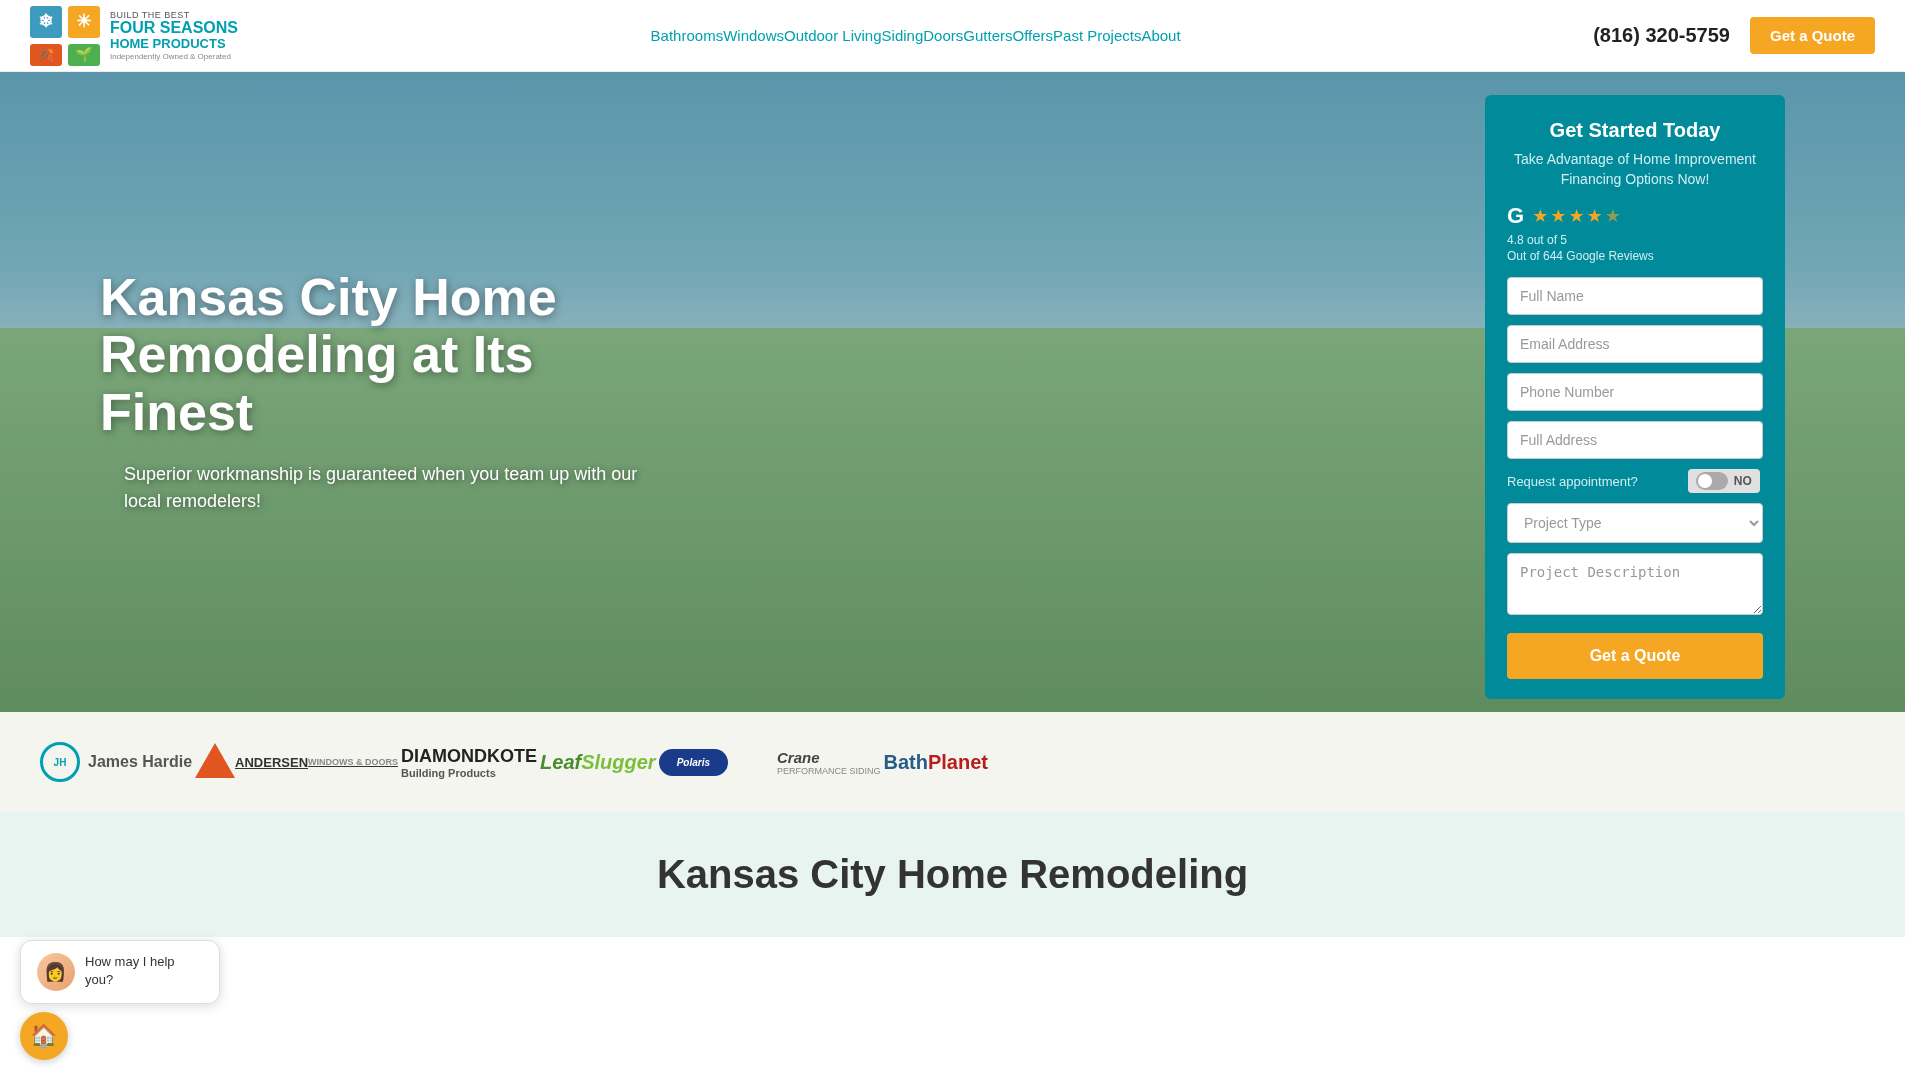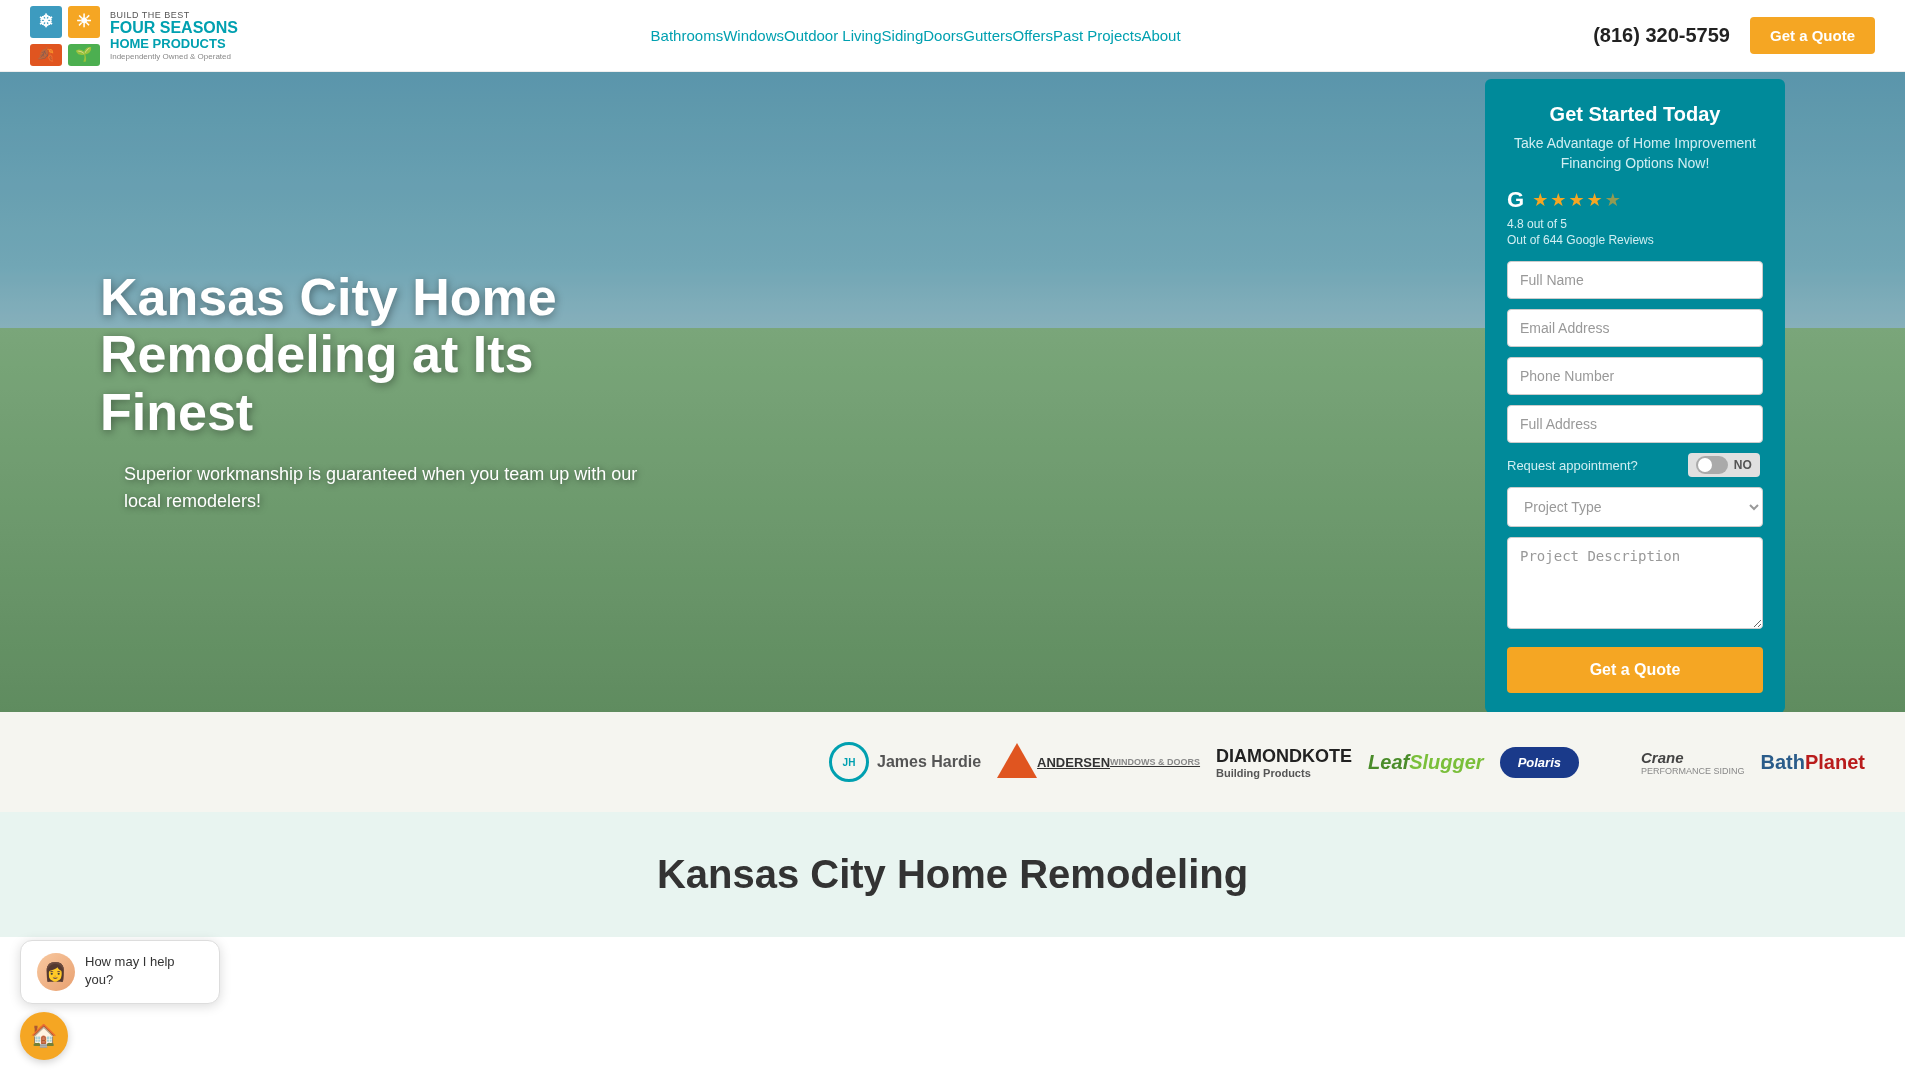--- a/index.html
+++ b/index.html
@@ -132,21 +132,21 @@
       text-shadow: 1px 1px 6px rgba(0,0,0,0.5);
       line-height: 1.5;
       max-width: 520px;
       margin-left: 24px;
     }
 
     
     .form-panel {
       position: absolute;
       right: 120px;
-      top: 7px;
+      top: 23px;
       width: 300px;
       background: #008a9a;
       border-radius: 6px;
       padding: 24px 22px 20px;
       z-index: 5;
     }
     .form-panel h2 {
       color: #fff;
       font-size: 20px;
       font-weight: 800;
@@ -259,21 +259,21 @@
     }
     .project-desc {
       width: 100%;
       padding: 10px 12px;
       border: 1px solid #ccc;
       border-radius: 4px;
       font-size: 14px;
       margin-bottom: 14px;
       background: #fff;
       color: #333;
-      height: 92px;
+      height: 62px;
       resize: vertical;
     }
     .project-desc::placeholder { color: #999; }
     .submit-btn {
       width: 100%;
       background: #f5a623;
       color: #fff;
       border: none;
       padding: 14px;
       font-size: 16px;
@@ -281,22 +281,22 @@
       border-radius: 4px;
       cursor: pointer;
     }
 
     
     .brands-bar {
       background: #f5f5f0;
       padding: 20px 40px;
       display: flex;
       align-items: center;
-      justify-content: flex-end;
-      gap: 16px;
+      justify-content: flex-start;
+      gap: 3px;
       min-height: 90px;
     }
     .brand-logo {
       display: flex;
       align-items: center;
       justify-content: center;
       font-size: 15px;
       font-weight: 700;
       color: #333;
       height: 60px;
@@ -500,21 +500,21 @@
       </div>
       <div style="font-size:11px;color:#555;">Building Products</div>
     </div>
   </div>
 
   <div class="brand-logo">
     <span style="color:#4a8c2a;font-size:20px;font-weight:900;font-style:italic;">Leaf<span style="color:#7abf3a;">Slugger</span></span>
   </div>
 
   <div class="brand-logo">
-    <div style="background:#1a3a8a;color:#fff;border-radius:30px;padding:8px 18px;font-size:13px;font-weight:700;font-style:italic;">
+    <div style="background:#1a3a8a;color:#fff;border-radius:30px;padding:8px 18px;font-size:10px;font-weight:700;font-style:italic;">
       <span>Polaris</span>
     </div>
   </div>
 
   <div class="brand-logo">
     <div style="color:#444;font-size:15px;font-weight:700;font-style:italic;margin-left:46px;">
       <span>Crane</span>
       <div style="font-size:9px;font-weight:400;font-style:normal;color:#888;">PERFORMANCE SIDING</div>
     </div>
   </div>

